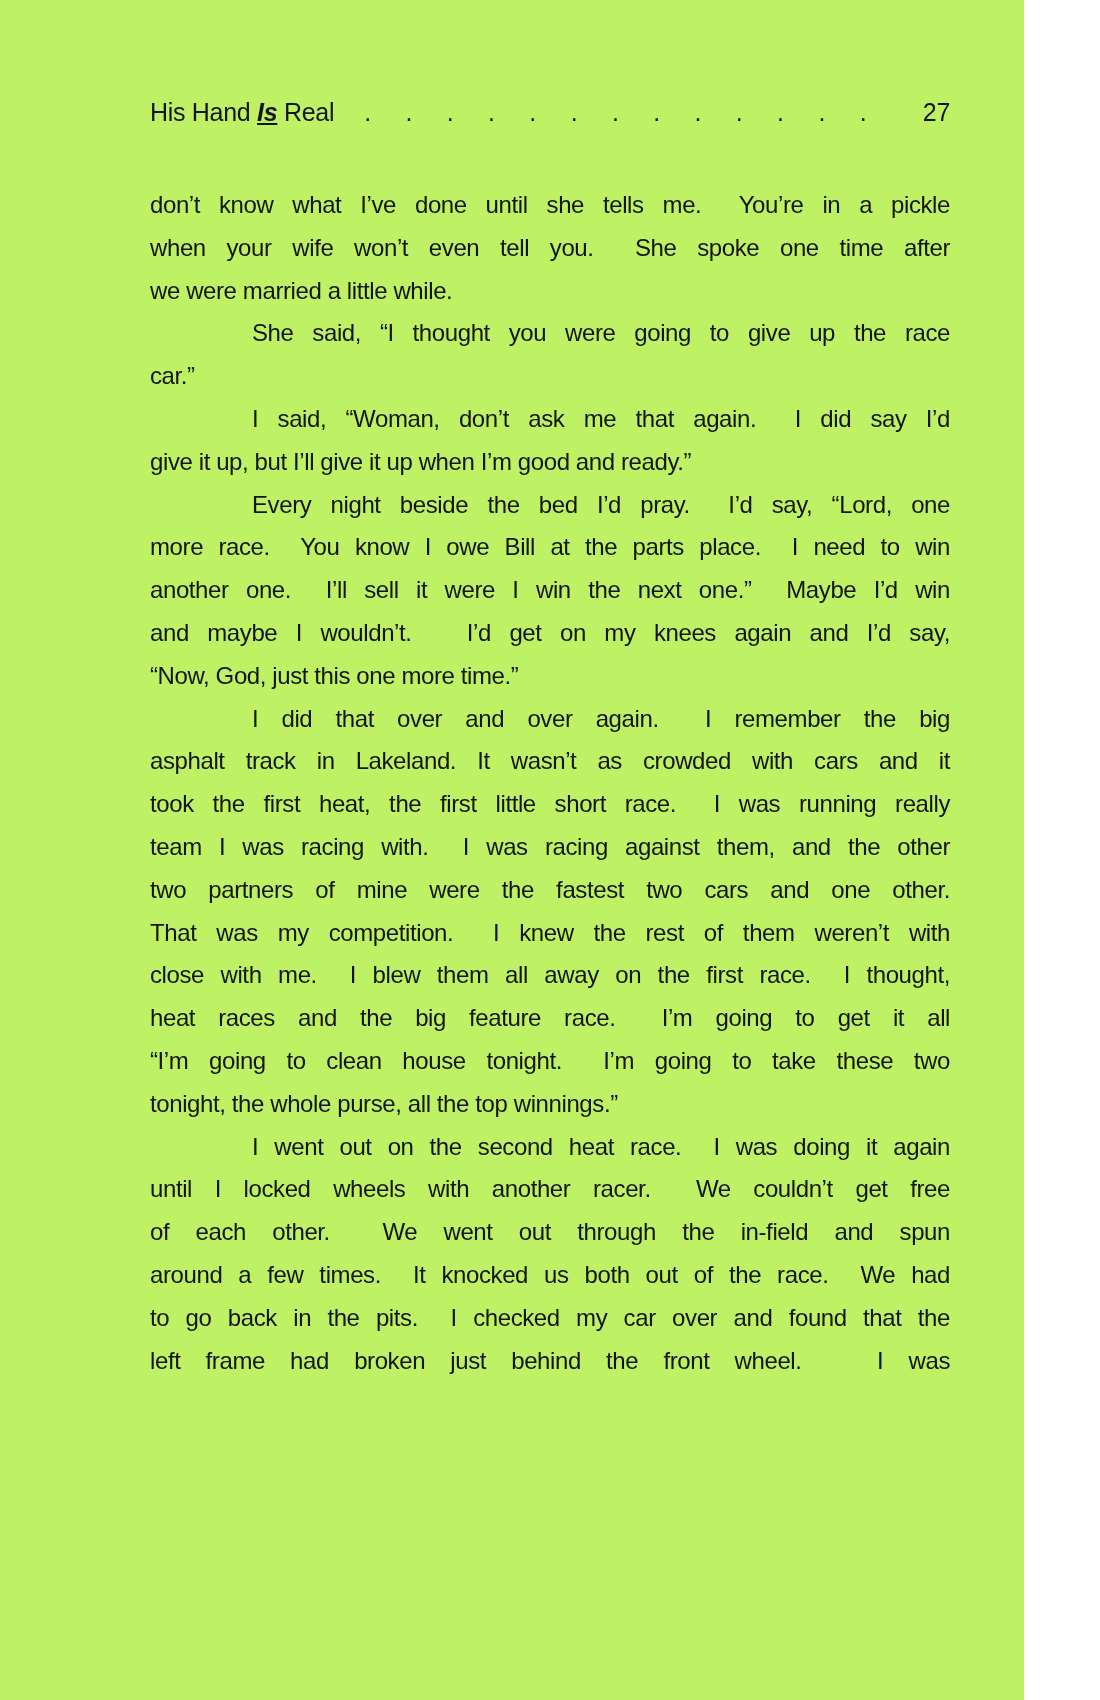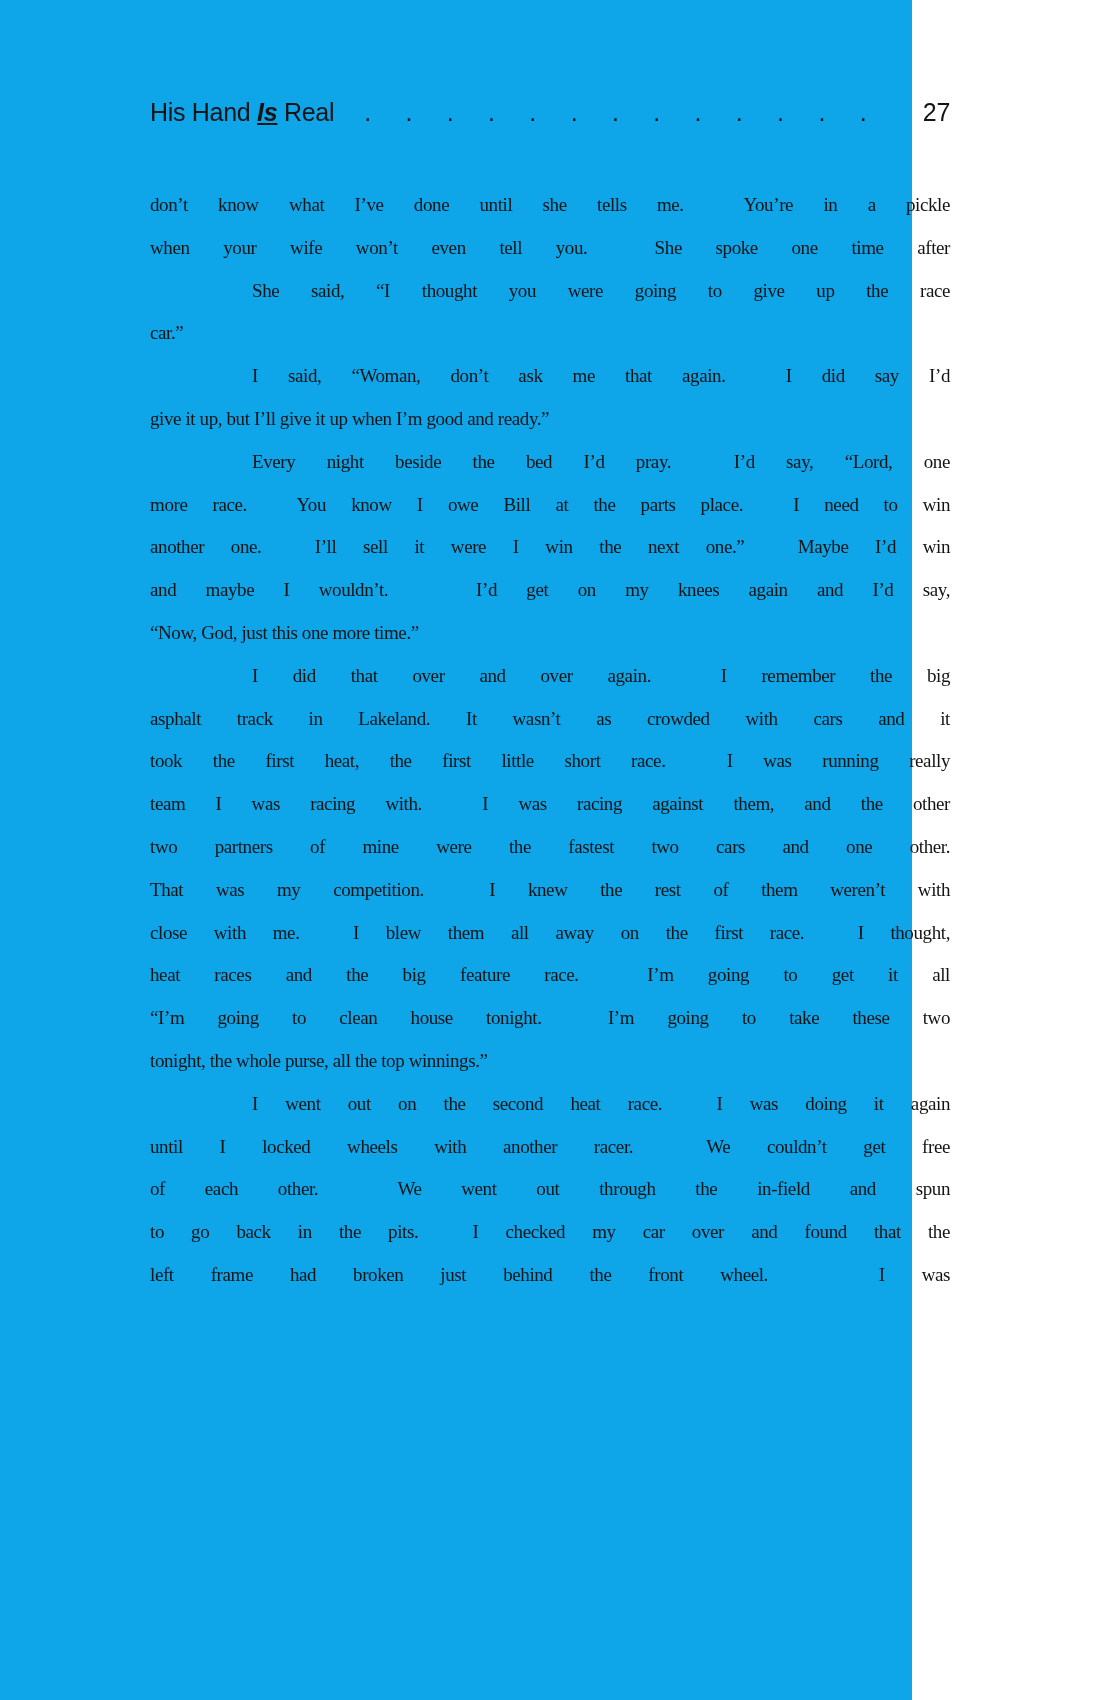--- a/index.html
+++ b/index.html
@@ -11,23 +11,23 @@
     width: 1100px;
     height: 1700px;
     font-family: "Liberation Sans", sans-serif;
     color: #141414;
     position: relative;
     overflow: hidden;
   }
   .page {
     position: absolute;
     left: 0; top: 0;
-    width: 912px;
+    width: 1024px;
     height: 1700px;
-    background: #0ea5e9;
+    background: #bef264;
   }
   .header {
     position: absolute;
     left: 150px;
     top: 98px;
     width: 800px;
     display: flex;
     align-items: baseline;
     font-size: 25px;
     letter-spacing: -0.3px;
@@ -50,46 +50,46 @@
   .pagenum { flex: 0 0 auto; margin-left: 20px; }
   .content {
     position: absolute;
     left: 150px;
     top: 184px;
     width: 800px;
   }
   .line {
     height: 42.8px;
     line-height: 42.8px;
-    font-size: 19px;
+    font-size: 24px;
     letter-spacing: -0.4px;
     text-align: justify;
     text-align-last: justify;
     text-justify: inter-word;
     white-space: pre-wrap;
     overflow: visible;
-    font-family: Liberation Serif, serif;
   }
   .line.indent { text-indent: 102px; }
   .line.pend   { text-align-last: left; }
 </style>
 </head>
 <body>
 
 <div class="page">
 
   <div class="header">
     <span class="title"><span>His Hand </span><span class="title-em">Is</span><span> Real</span></span>
     <span class="leader">. . . . . . . . . . . . .</span>
     <span class="pagenum">27</span>
   </div>
 
   <div class="content">
       <div class="line">don’t know what I’ve done until she tells me.  You’re in a pickle</div>
       <div class="line">when your wife won’t even tell you.  She spoke one time after</div>
+      <div class="line pend">we were married a little while.</div>
       <div class="line indent">She said, “I thought you were going to give up the race</div>
       <div class="line pend">car.”</div>
       <div class="line indent">I said, “Woman, don’t ask me that again.  I did say I’d</div>
       <div class="line pend">give it up, but I’ll give it up when I’m good and ready.”</div>
       <div class="line indent">Every night beside the bed I’d pray.  I’d say, “Lord, one</div>
       <div class="line">more race.  You know I owe Bill at the parts place.  I need to win</div>
       <div class="line">another one.  I’ll sell it were I win the next one.”  Maybe I’d win</div>
       <div class="line">and maybe I wouldn’t.   I’d get on my knees again and I’d say,</div>
       <div class="line pend">“Now, God, just this one more time.”</div>
       <div class="line indent">I did that over and over again.  I remember the big</div>
@@ -98,17 +98,18 @@
       <div class="line">team I was racing with.  I was racing against them, and the other</div>
       <div class="line">two partners of mine were the fastest two cars and one other.</div>
       <div class="line">That was my competition.  I knew the rest of them weren’t with</div>
       <div class="line">close with me.  I blew them all away on the first race.  I thought,</div>
       <div class="line">heat races and the big feature race.  I’m going to get it all</div>
       <div class="line">“I’m going to clean house tonight.  I’m going to take these two</div>
       <div class="line pend">tonight, the whole purse, all the top winnings.”</div>
       <div class="line indent">I went out on the second heat race.  I was doing it again</div>
       <div class="line">until I locked wheels with another racer.  We couldn’t get free</div>
       <div class="line">of each other.  We went out through the in-field and spun</div>
+      <div class="line">around a few times.  It knocked us both out of the race.  We had</div>
       <div class="line">to go back in the pits.  I checked my car over and found that the</div>
       <div class="line">left frame had broken just behind the front wheel.   I was</div>
     </div>
 
 </div>
 
 </body></html>

